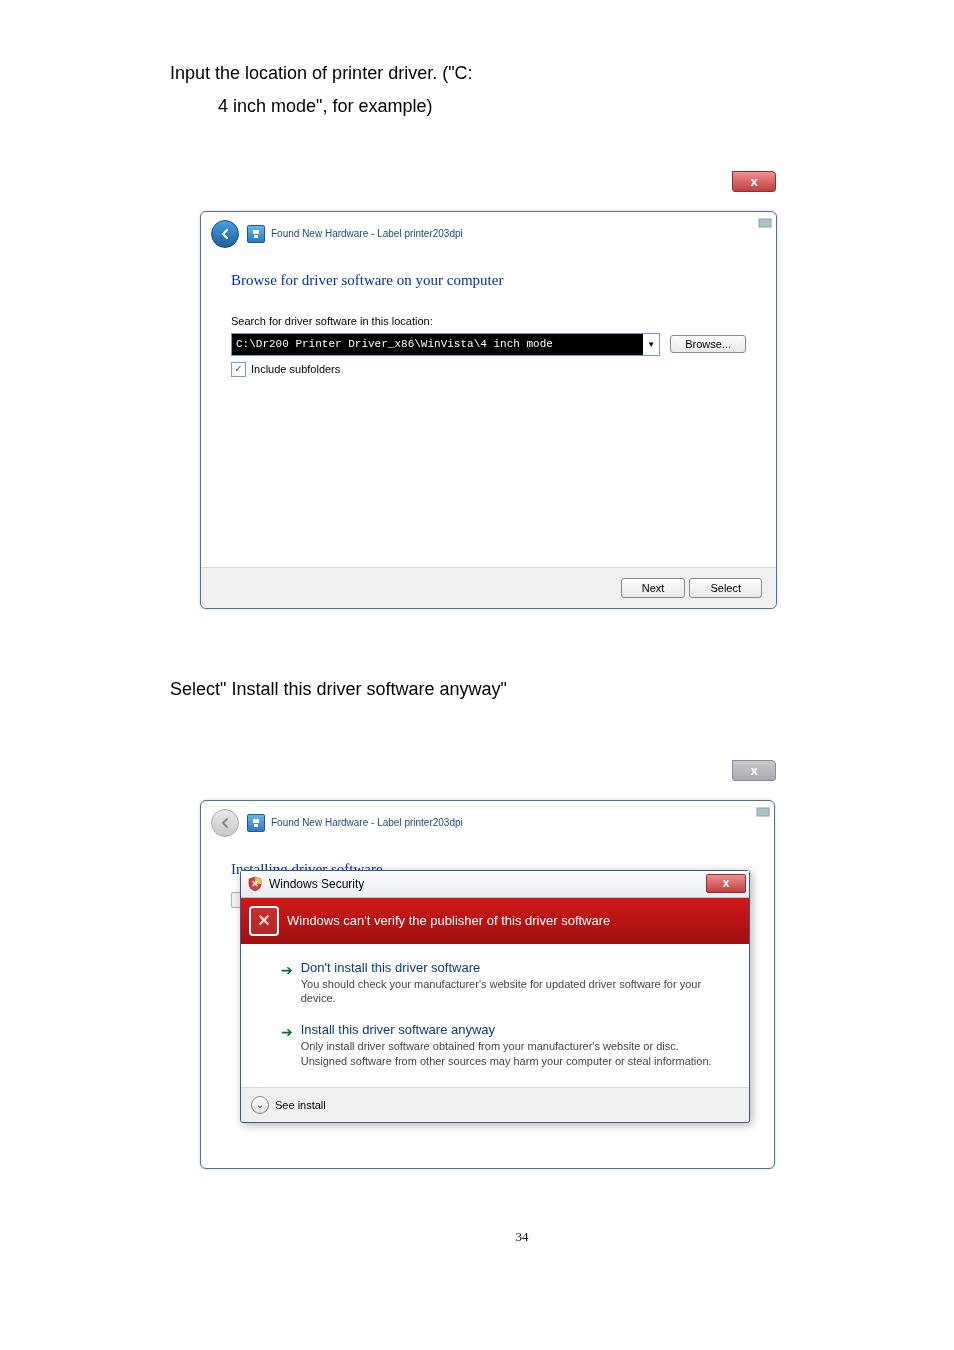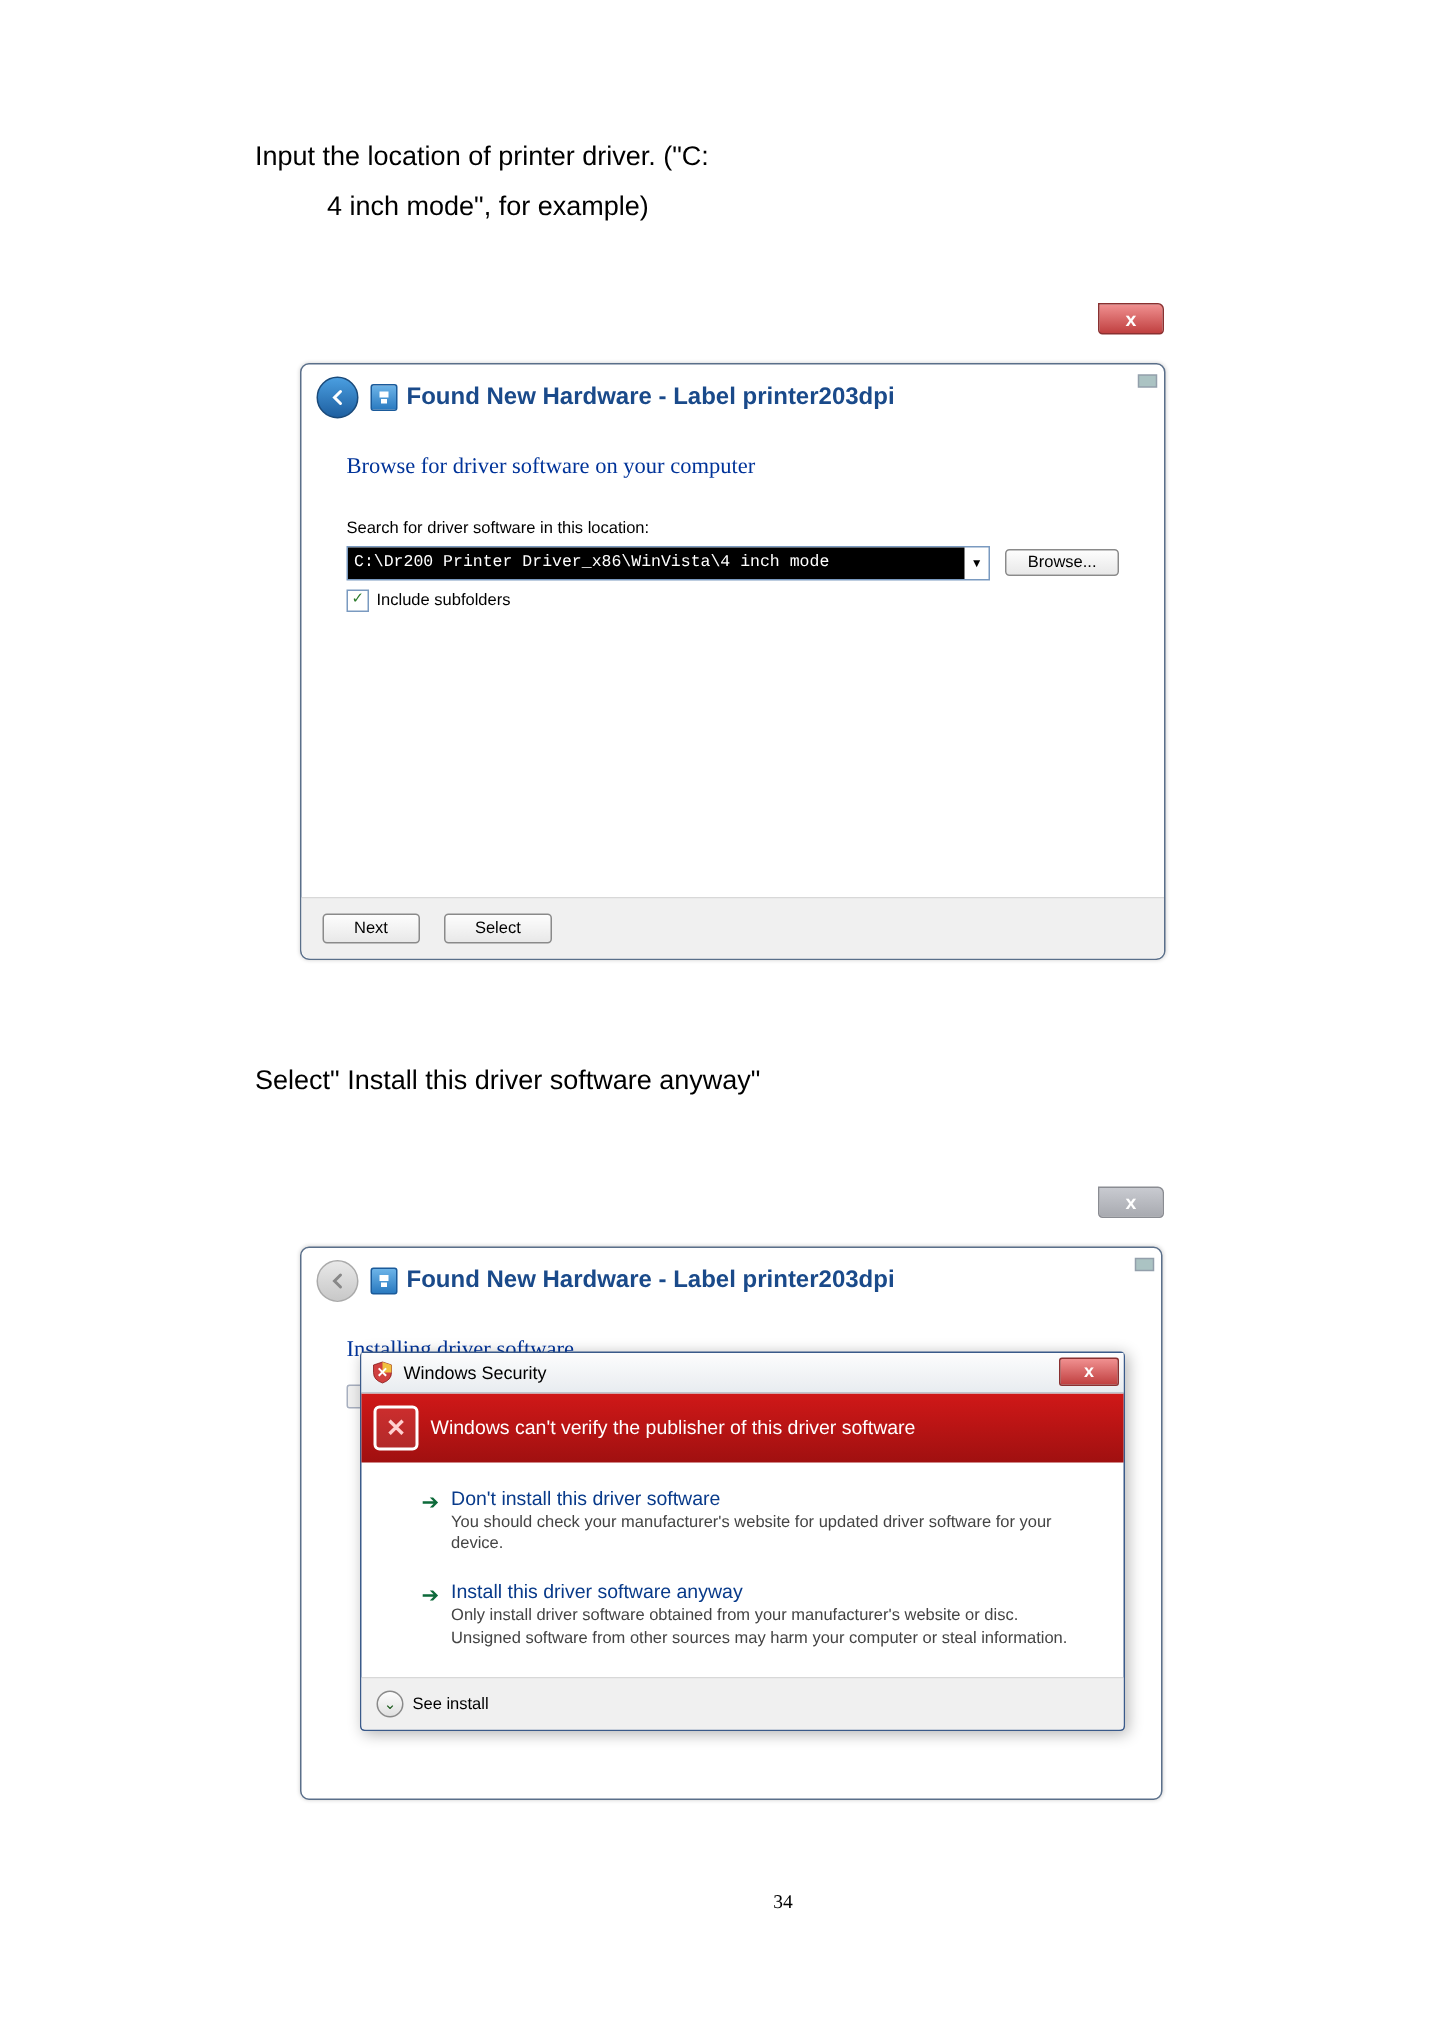--- a/index.html
+++ b/index.html
@@ -3,21 +3,21 @@
 <meta charset="utf-8">
 <style>
   body {
     margin: 0;
     padding: 0;
     background: #ffffff;
     font-family: Arial, sans-serif;
     width: 954px;
   }
   .page {
-    padding: 60px 80px 40px 170px;
+    padding: 29px 80px 40px 170px;
   }
   .intro-text {
     font-size: 18px;
     color: #000;
     margin: 30px 0 4px 0;
     line-height: 1.6;
   }
   .intro-text-2 {
     font-size: 18px;
     color: #000;
@@ -65,23 +65,22 @@
     border-radius: 2px;
     margin-right: 6px;
     display: flex;
     align-items: center;
     justify-content: center;
     color: #fff;
     font-size: 10px;
     font-weight: bold;
   }
   .title-text {
-    font-size: 16px;
+    font-size: 10px;
     color: #1a4a8a;
-    font-weight: bold;
   }
   .close-btn {
     position: absolute;
     right: -1px;
     top: -20px;
     width: 42px;
     height: 19px;
     background: linear-gradient(to bottom, #f09090 0%, #c04040 100%);
     border: 1px solid #8a3030;
     border-top-left-radius: 0;
@@ -188,22 +187,22 @@
     justify-content: center;
     color: #2a7a2a;
     font-size: 10px;
     line-height: 1;
   }
   .dialog-footer {
     border-top: 1px solid #d8d8d8;
     background: #f0f0f0;
     padding: 10px 14px;
     display: flex;
-    justify-content: flex-start;
-    gap: 16px;
+    justify-content: flex-end;
+    gap: 4px;
     border-bottom-left-radius: 6px;
     border-bottom-right-radius: 6px;
   }
   .btn-footer {
     font-size: 11px;
     padding: 3px 20px;
     border: 1px solid #8a8a8a;
     border-radius: 3px;
     background: linear-gradient(to bottom, #fdfdfd 0%, #e8e8e8 100%);
     font-family: "Segoe UI", Tahoma, sans-serif;

